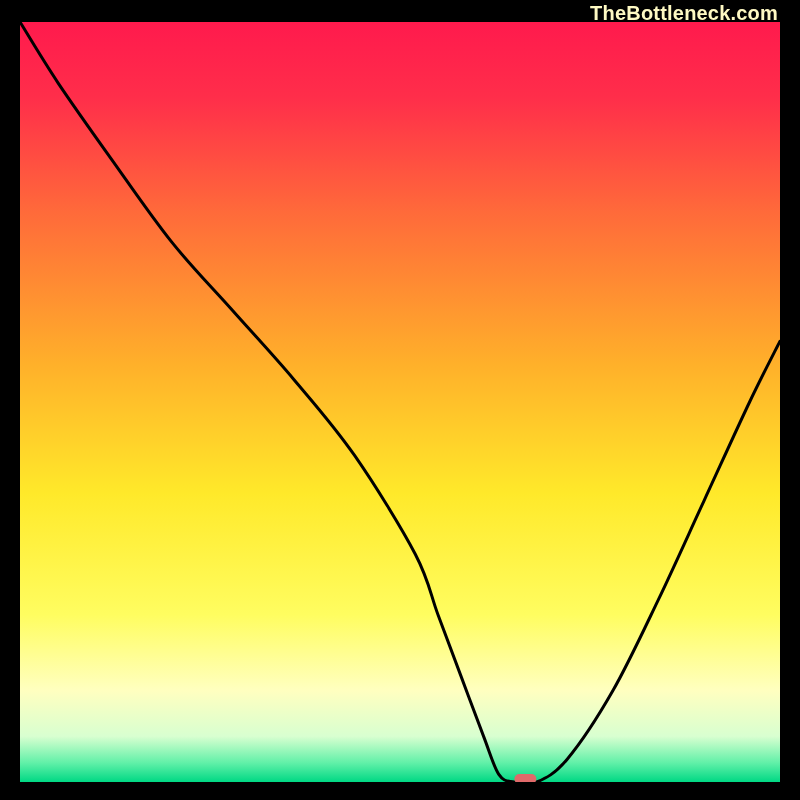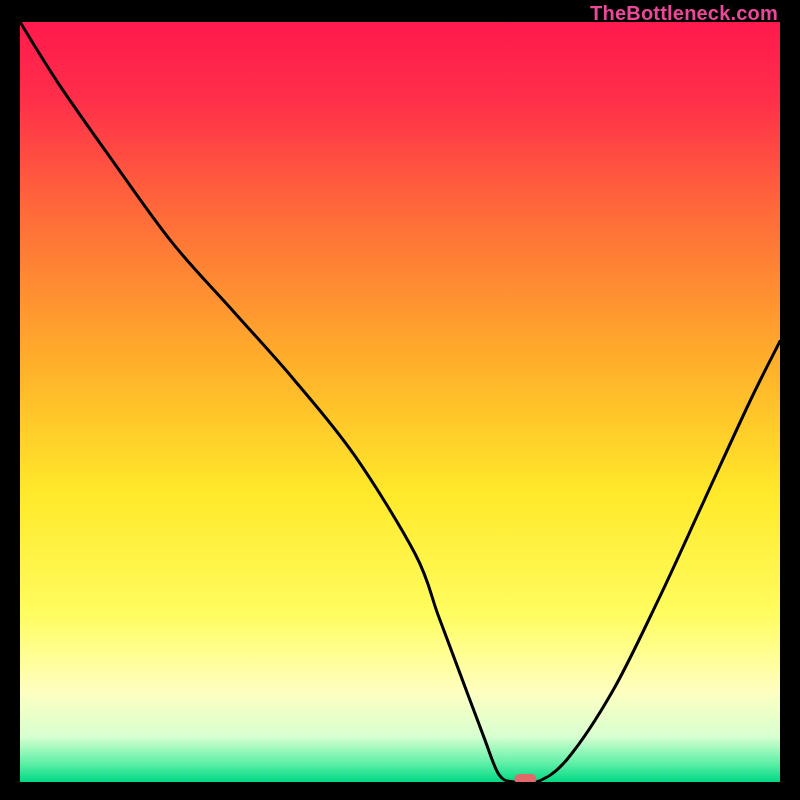--- a/index.html
+++ b/index.html
@@ -14,21 +14,21 @@
   .frame {
     position: relative;
     width: 800px;
     height: 800px;
     background: #000;
   }
   .attribution {
     position: absolute;
     top: 2px;
     right: 22px;
-    color: #ec4899;
+    color: #fef9c3;
     font-size: 20px;
     font-weight: 600;
     letter-spacing: 0.2px;
   }
   .plot-area {
     position: absolute;
     left: 20px;
     top: 22px;
     width: 760px;
     height: 760px;

